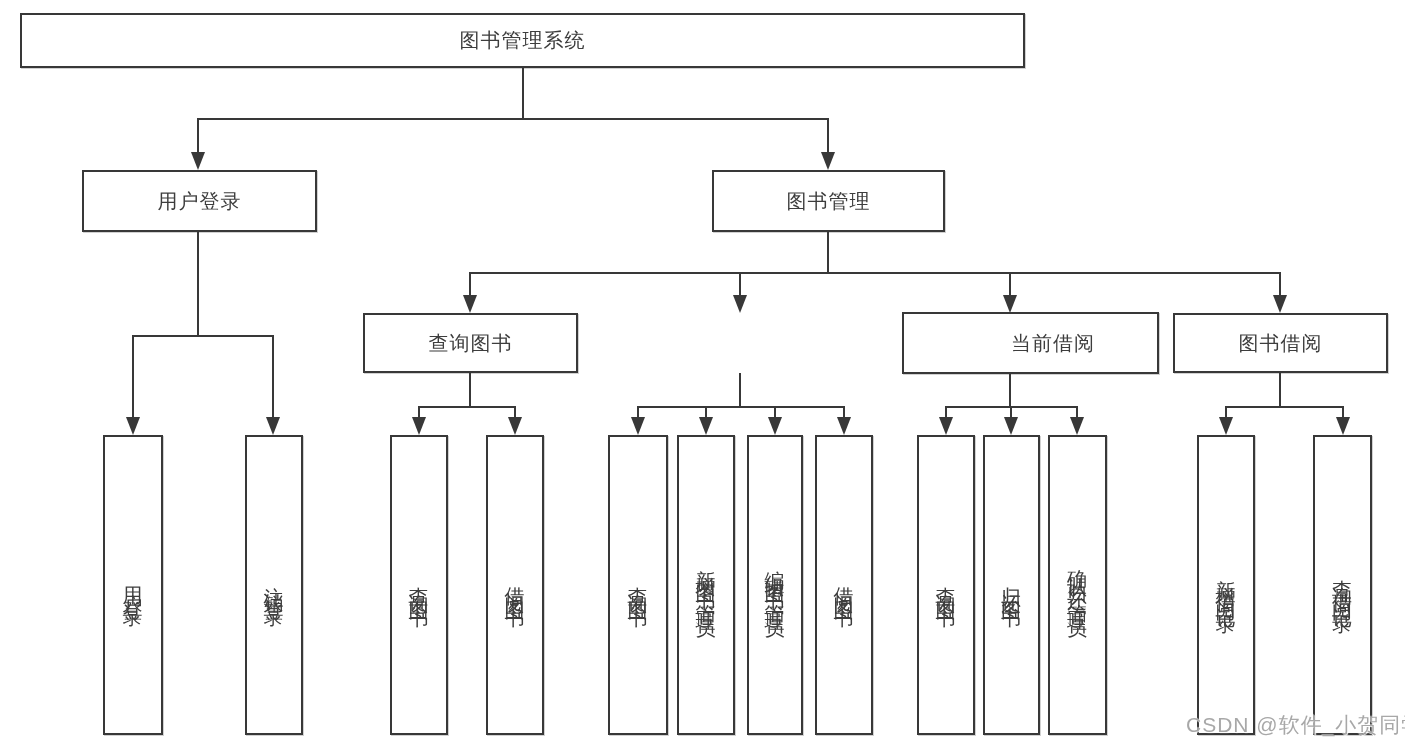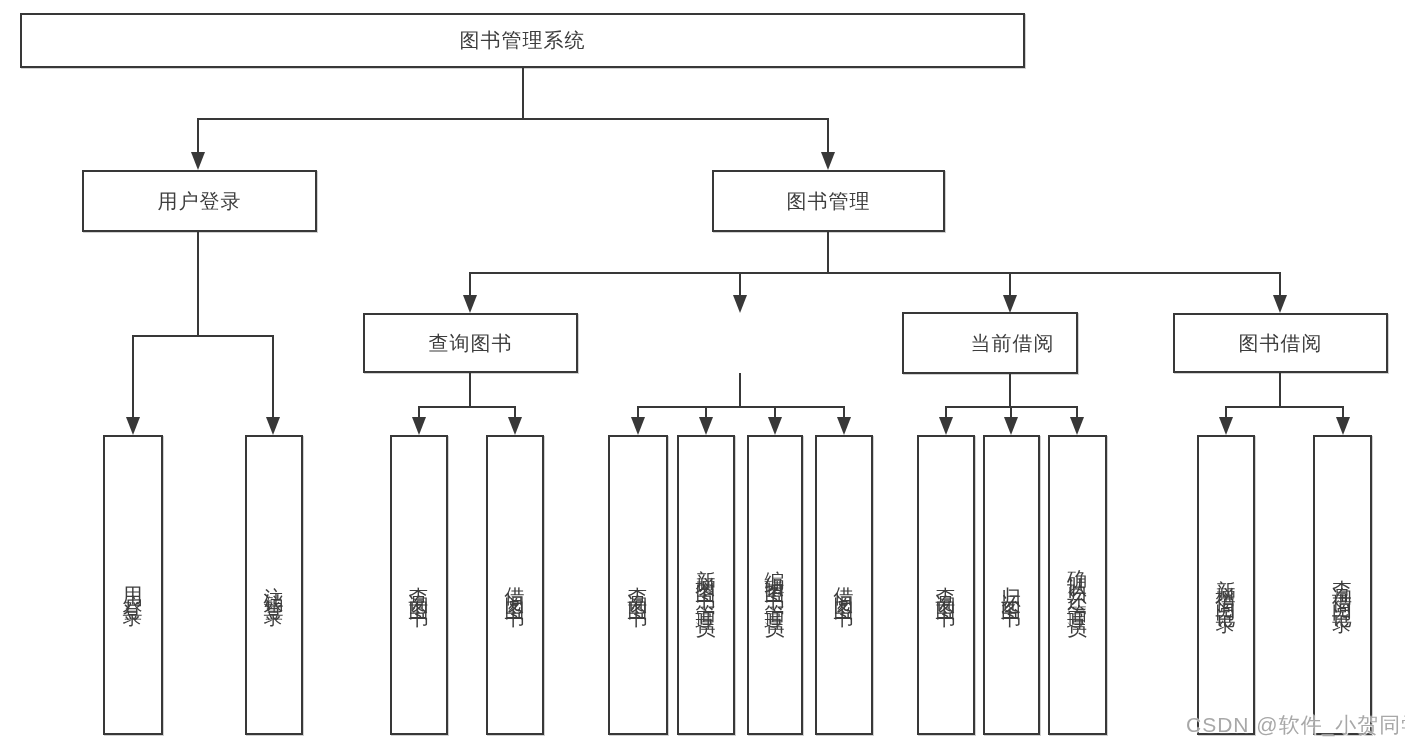--- a/index.html
+++ b/index.html
@@ -50,21 +50,21 @@
 <body>
 
 <div id="canvas">
 
   <div class="node" style="left:20px;top:13px;width:1005px;height:55px;text-align:center;">图书管理系统</div>
 
   <div class="node" style="left:82px;top:170px;width:235px;height:62px;">用户登录</div>
   <div class="node" style="left:712px;top:170px;width:233px;height:62px;">图书管理</div>
 
   <div class="node" style="left:363px;top:313px;width:215px;height:60px;">查询图书</div>
-  <div class="node" style="left:902px;top:312px;width:176px;height:62px;padding-left:45px;">当前借阅</div>
+  <div class="node" style="left:902px;top:312px;width:257px;height:62px;padding-left:45px;">当前借阅</div>
   <div class="node" style="left:1173px;top:313px;width:215px;height:60px;">图书借阅</div>
 
   <div class="node vert" style="left:103px;top:435px;width:60px;height:300px;">用户登录</div>
   <div class="node vert" style="left:245px;top:435px;width:58px;height:300px;">注销登录</div>
 
   <div class="node vert" style="left:390px;top:435px;width:58px;height:300px;">查询图书</div>
   <div class="node vert" style="left:486px;top:435px;width:58px;height:300px;">借阅图书</div>
 
   <div class="node vert" style="left:608px;top:435px;width:60px;height:300px;">查询图书</div>
   <div class="node vert" style="left:677px;top:435px;width:58px;height:300px;">新增图书（管理员）</div>

